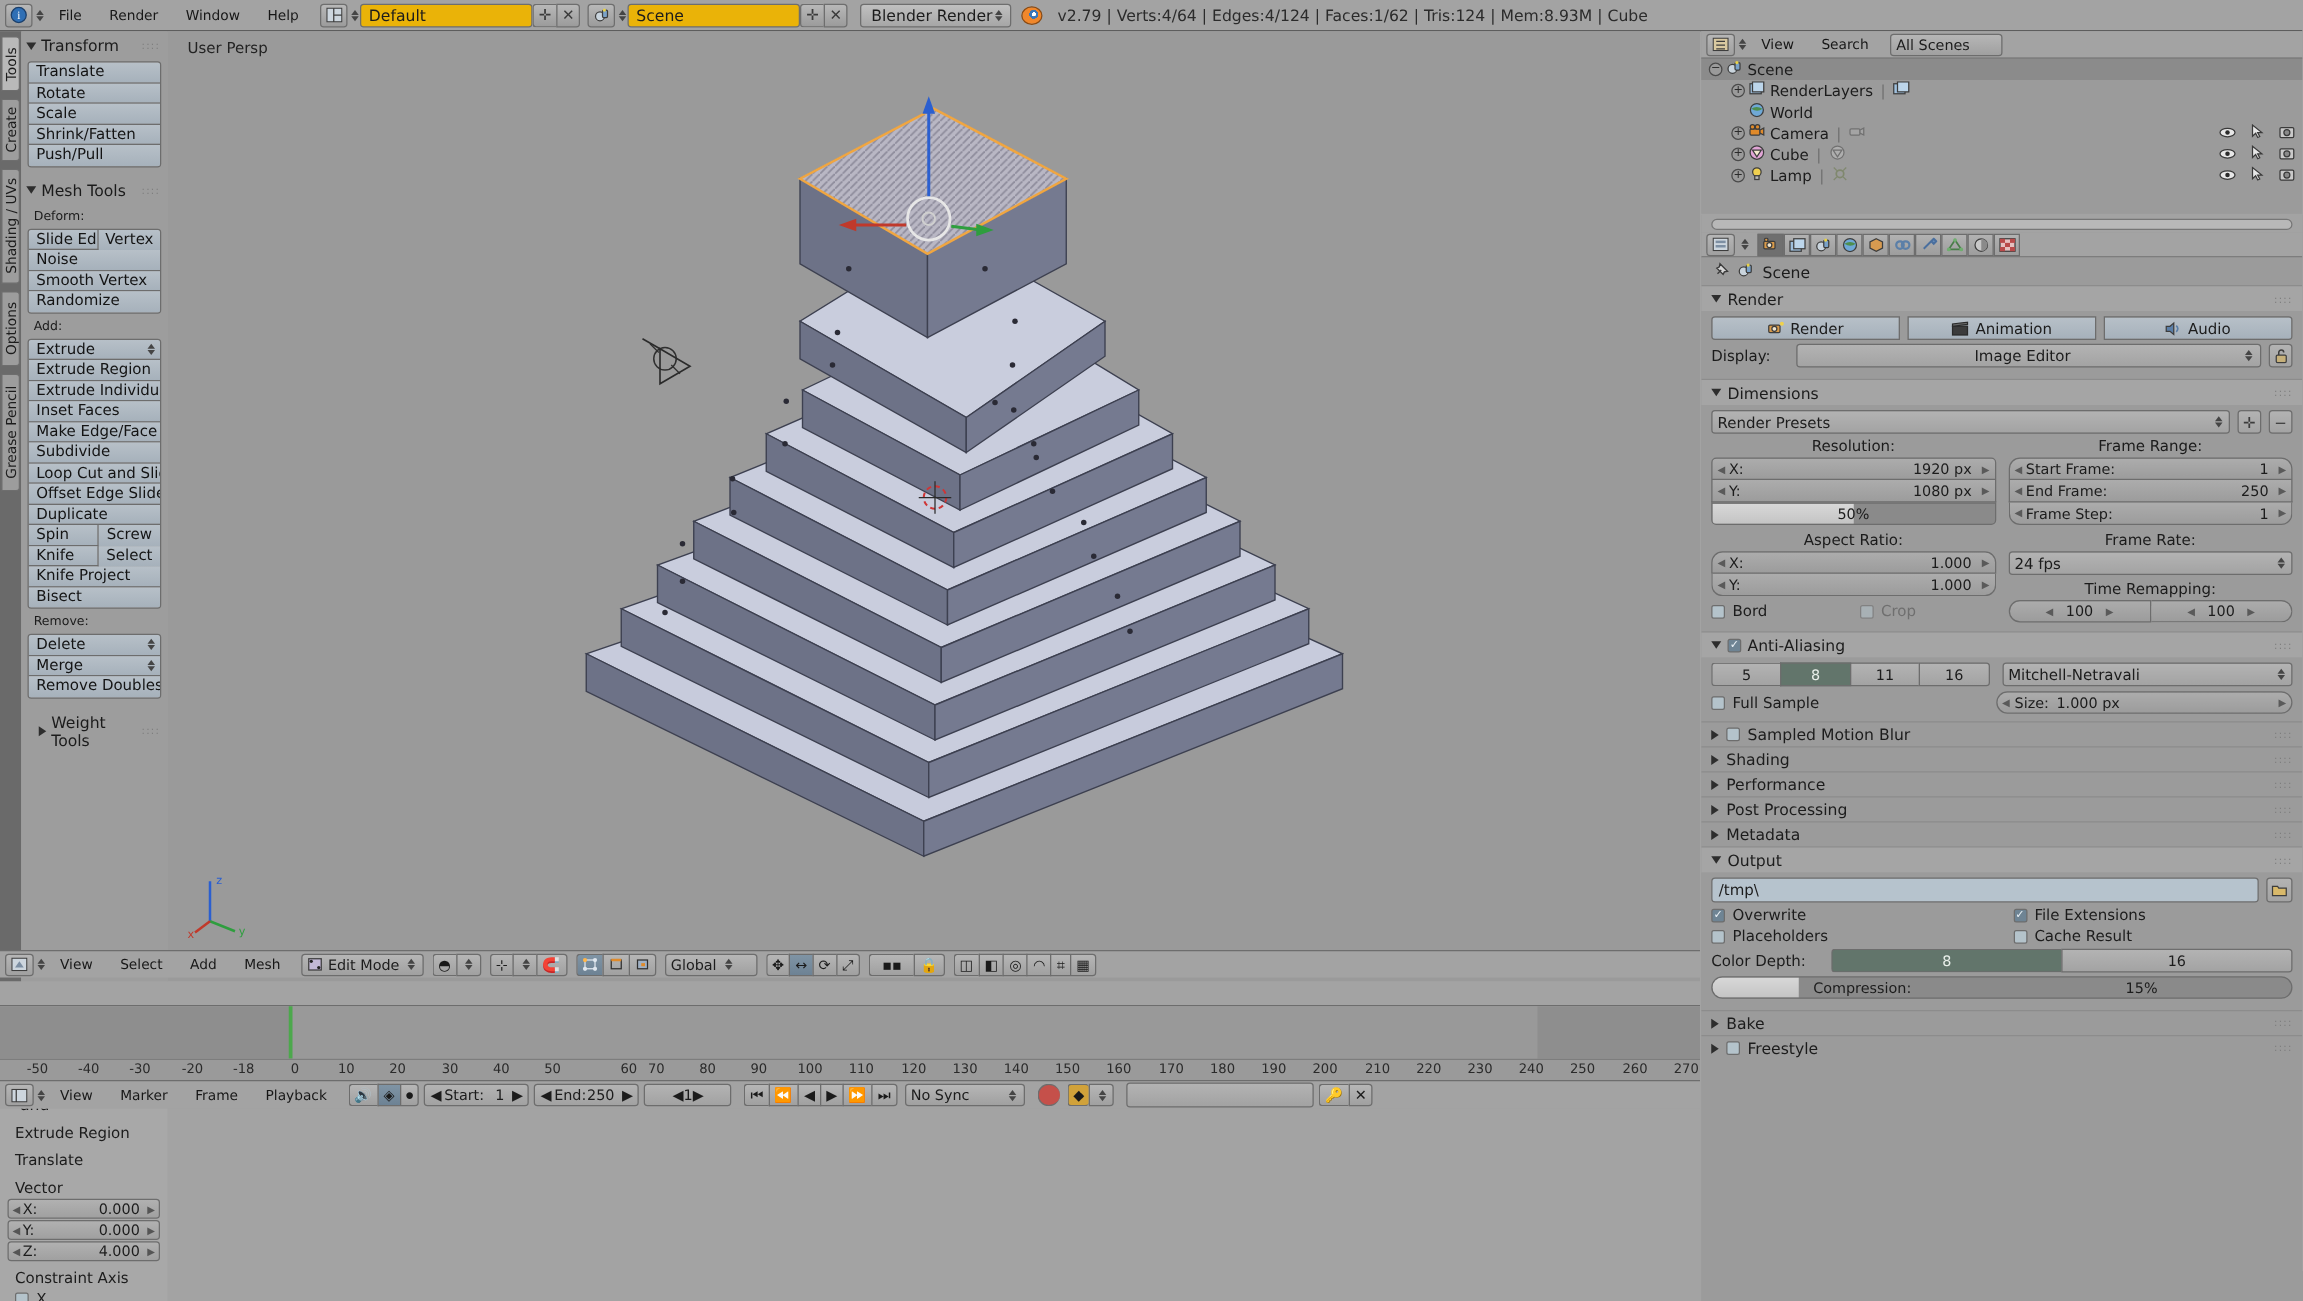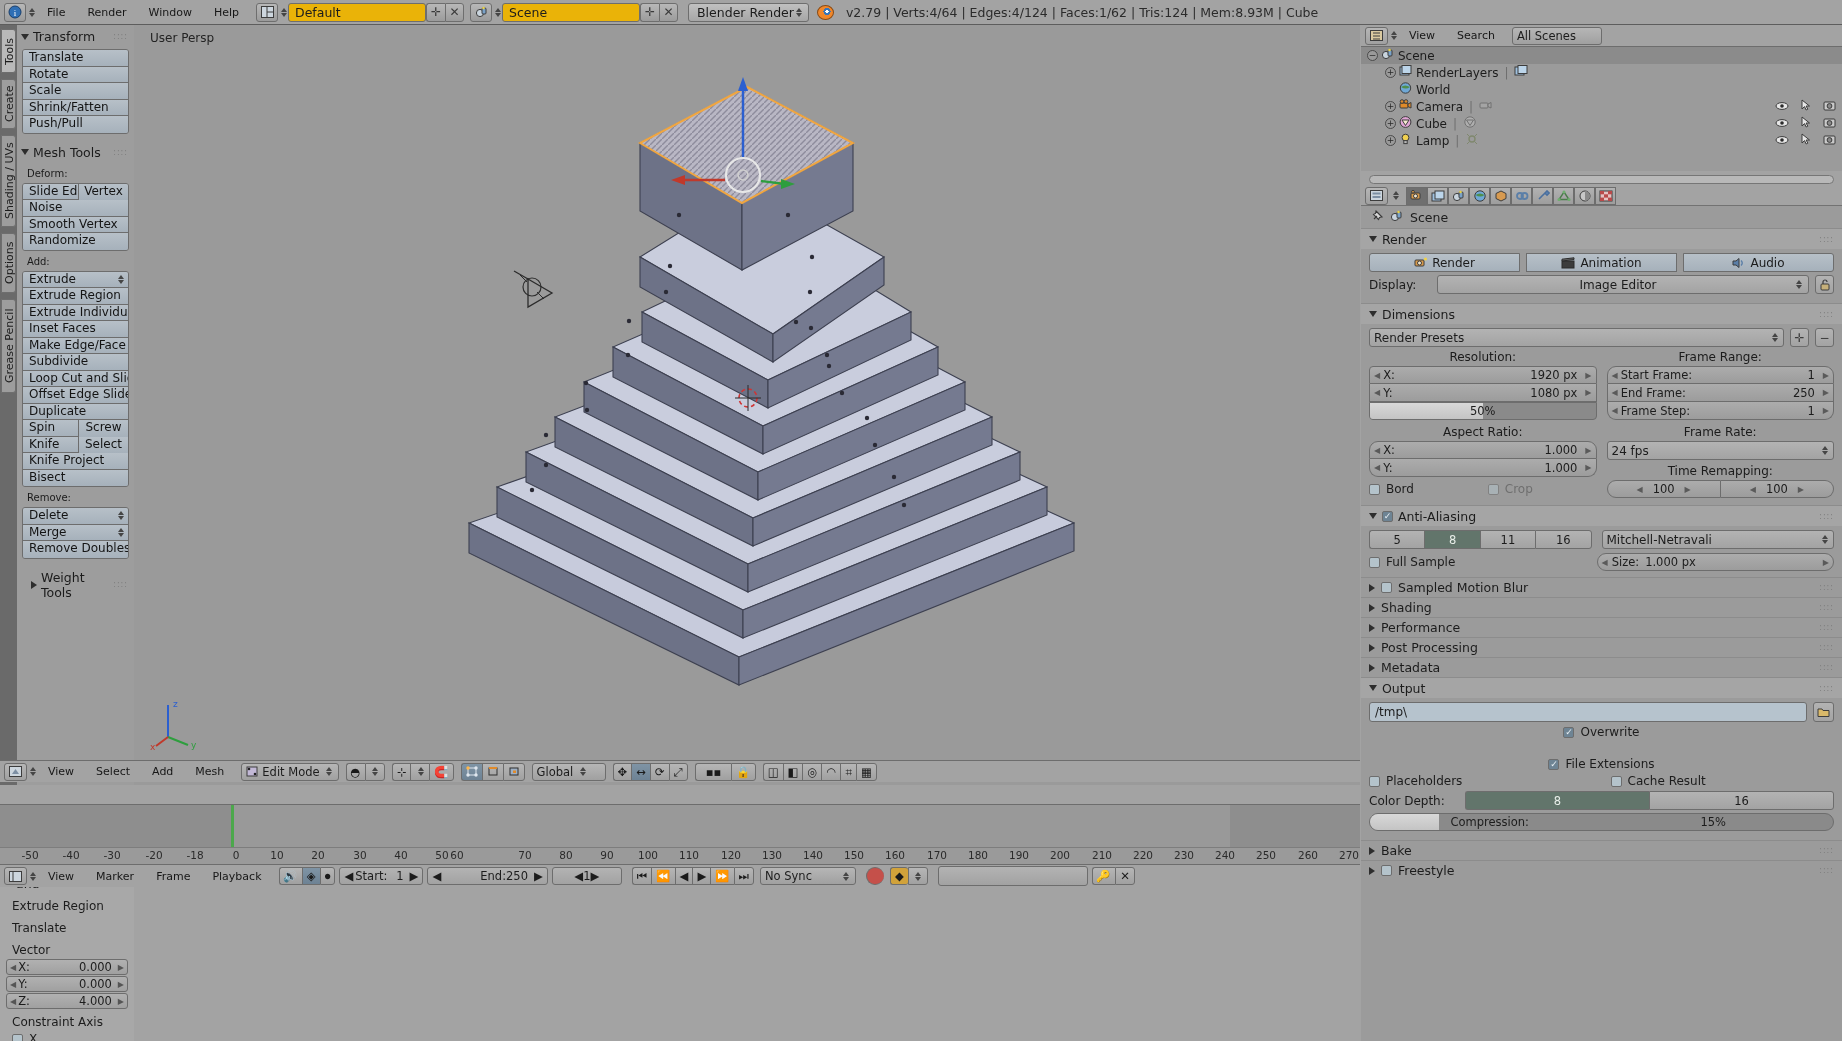--- a/index.html
+++ b/index.html
@@ -605,21 +605,21 @@
         <div class="tl-tick" style="left: 71px;">-40</div>
         <div class="tl-tick" style="left: 112px;">-30</div>
         <div class="tl-tick" style="left: 154px;">-20</div>
         <div class="tl-tick" style="left: 195px;">-18</div>
         <div class="tl-tick" style="left: 236px;">0</div>
         <div class="tl-tick" style="left: 277px;">10</div>
         <div class="tl-tick" style="left: 318px;">20</div>
         <div class="tl-tick" style="left: 360px;">30</div>
         <div class="tl-tick" style="left: 401px;">40</div>
         <div class="tl-tick" style="left: 442px;">50</div>
-        <div class="tl-tick" style="left: 457px;">60</div>
+        <div class="tl-tick" style="left: 503px;">60</div>
         <div class="tl-tick" style="left: 525px;">70</div>
         <div class="tl-tick" style="left: 566px;">80</div>
         <div class="tl-tick" style="left: 607px;">90</div>
         <div class="tl-tick" style="left: 648px;">100</div>
         <div class="tl-tick" style="left: 689px;">110</div>
         <div class="tl-tick" style="left: 731px;">120</div>
         <div class="tl-tick" style="left: 772px;">130</div>
         <div class="tl-tick" style="left: 813px;">140</div>
         <div class="tl-tick" style="left: 854px;">150</div>
         <div class="tl-tick" style="left: 895px;">160</div>
@@ -661,21 +661,21 @@
     </div>
 
     <div class="frame-fld">
       <span class="ar">◀</span>
       <span style="margin-left:2px;margin-right:auto;">Start:</span>
       <span style="margin-right:6px;">1</span>
       <span class="ar">▶</span>
     </div>
     <div class="frame-fld">
       <span class="ar">◀</span>
-      <span style="margin-left:2px;margin-right:auto;padding-left:37px;">End:</span>
+      <span style="margin-left:2px;margin-right:auto;">End:</span>
       <span style="margin-right:6px;">250</span>
       <span class="ar">▶</span>
     </div>
     <div class="frame-fld" style="min-width:70px;justify-content:center;">
       <span class="ar">◀</span>
       <span>1</span>
       <span class="ar">▶</span>
     </div>
 
     <div class="grp" style="margin-left:10px;">
@@ -1226,21 +1226,21 @@
     </div>
     <div class="sec-body">
       <div class="prow">
         <div class="pathfld">/tmp\</div>
         <div class="sqbtn" style="width:21px;height:20px;">
           <svg width="13" height="12" viewBox="0 0 13 12">
               <path d="M1 3 L5 3 L6 4.5 L12 4.5 L12 10.5 L1 10.5 Z" fill="#d9b96a" stroke="#3d3d3d"></path>
             </svg>
         </div>
       </div>
-      <div class="prow" style="gap:18px;flex-direction:column;">
+      <div class="prow" style="gap:18px;">
         <span class="cbrow">
           <span class="chk on"></span>
           <span>Overwrite</span>
         </span>
         <span class="cbrow">
           <span class="chk on"></span>
           <span>File Extensions</span>
         </span>
       </div>
       <div class="prow" style="gap:18px;">

